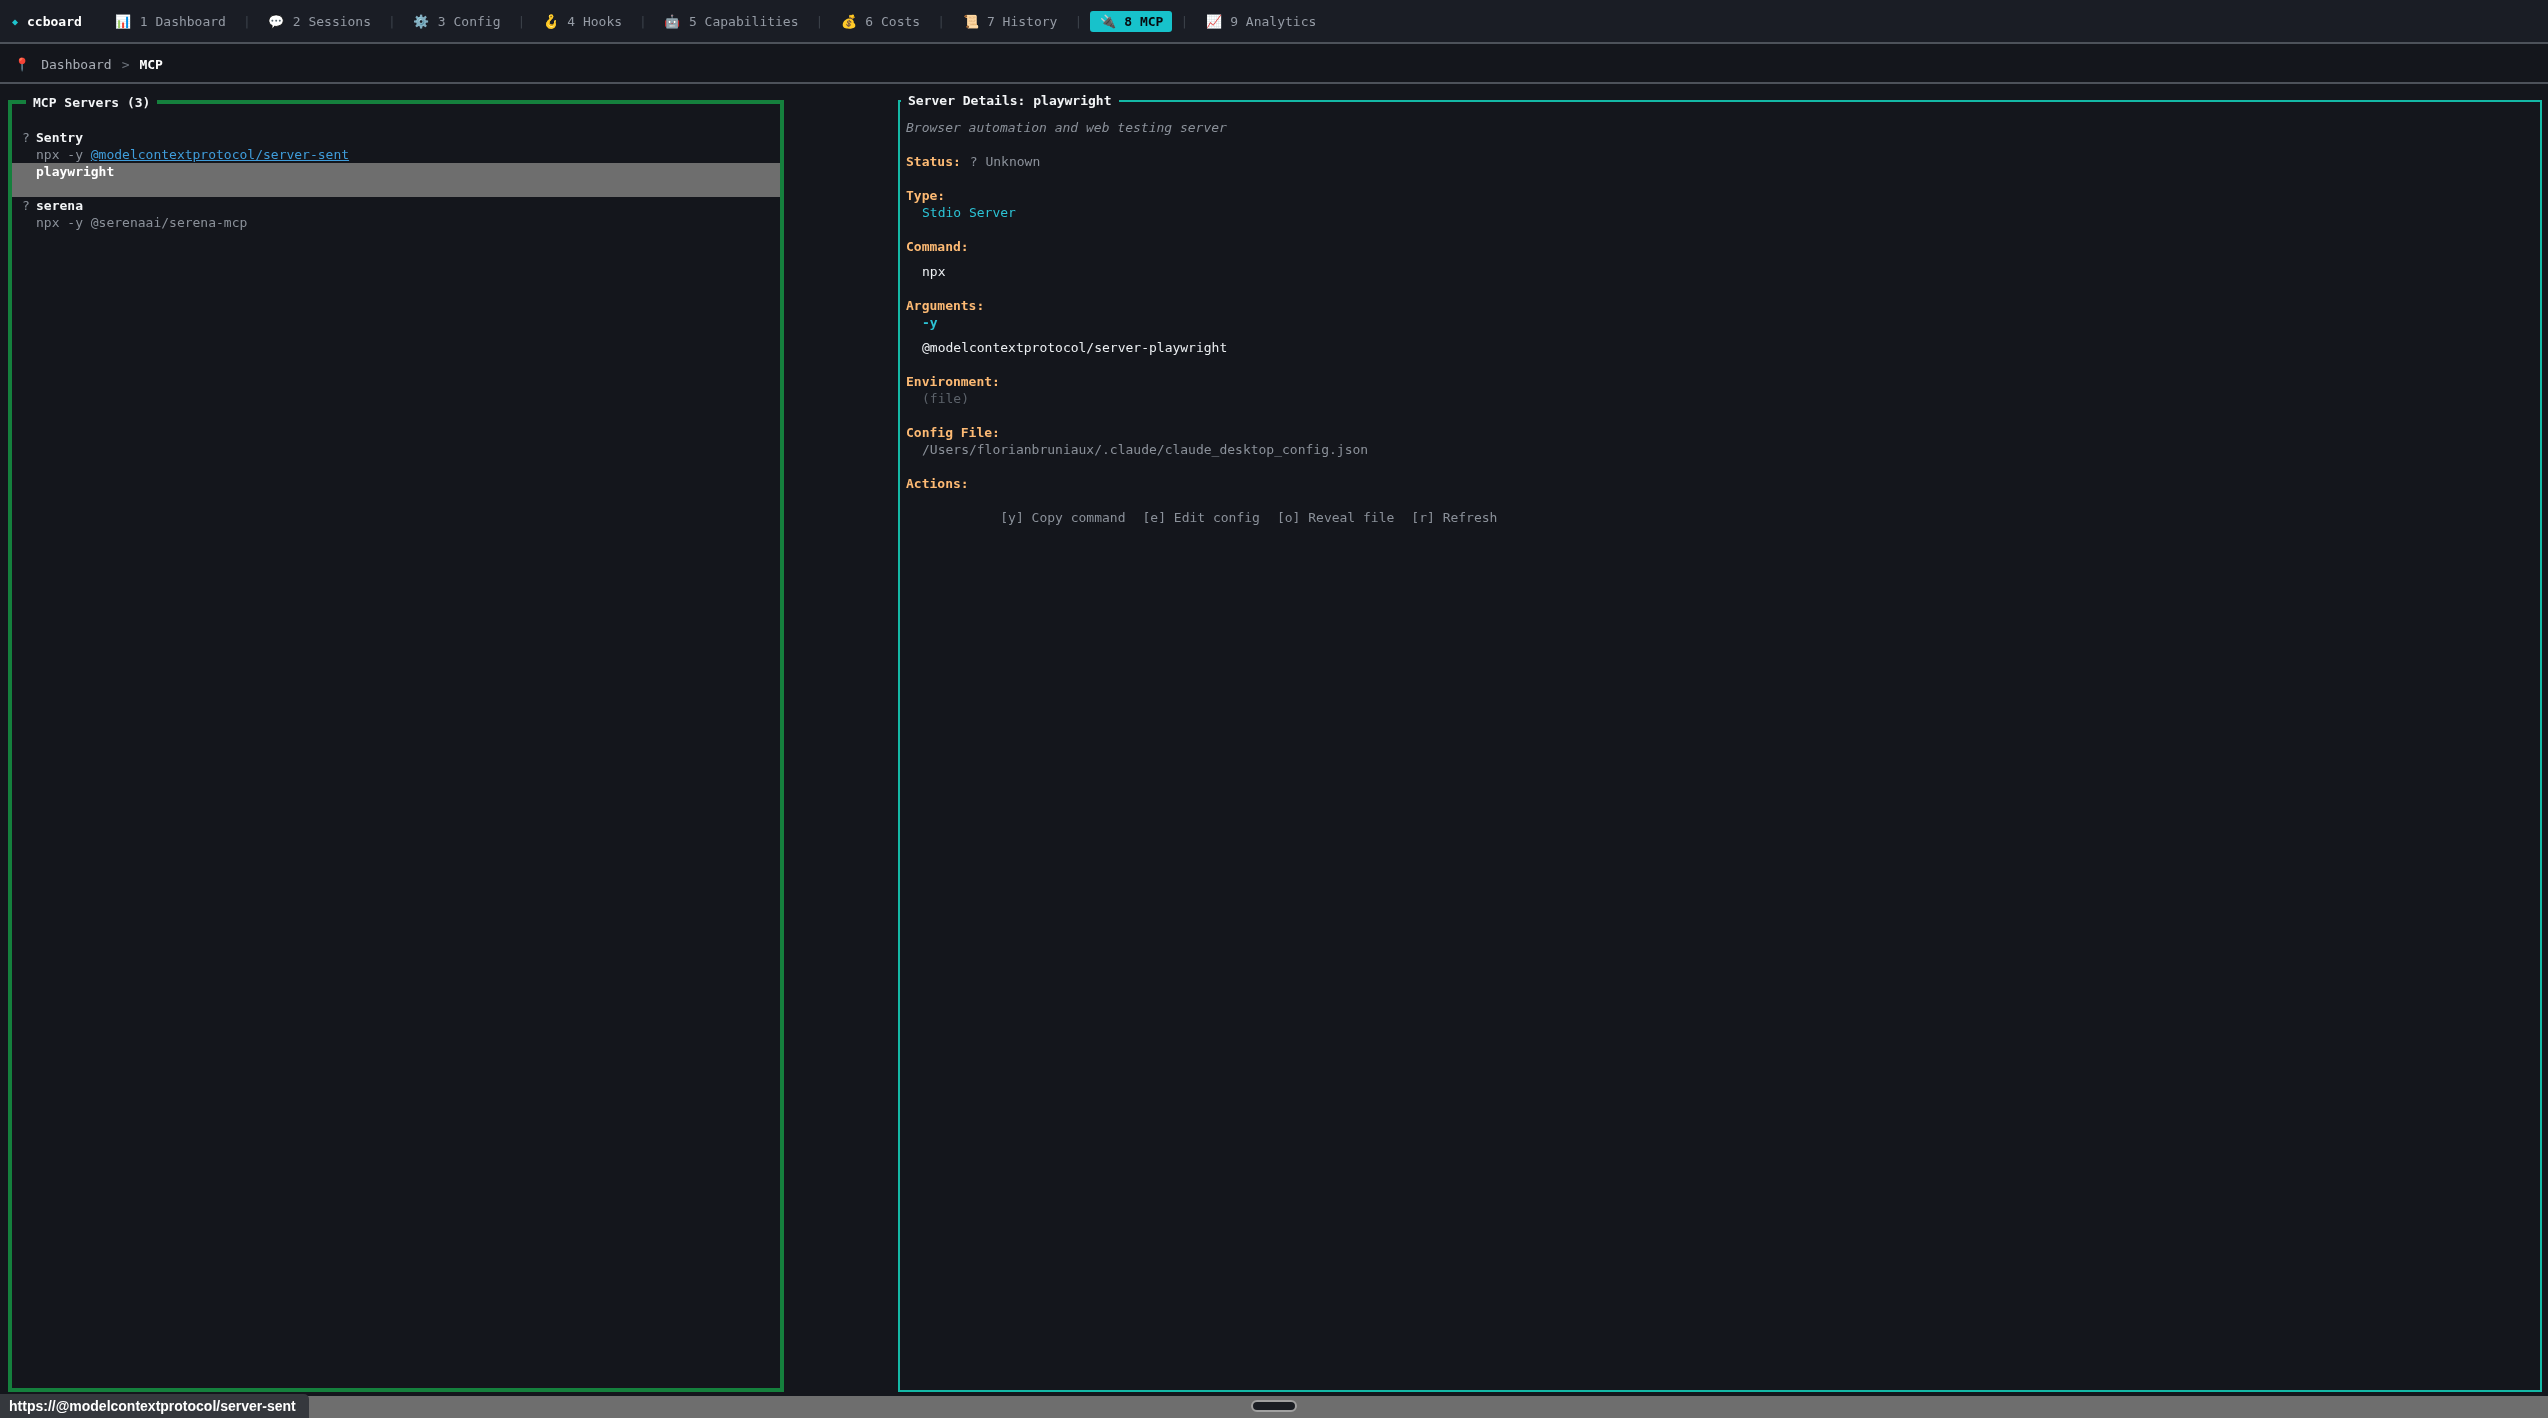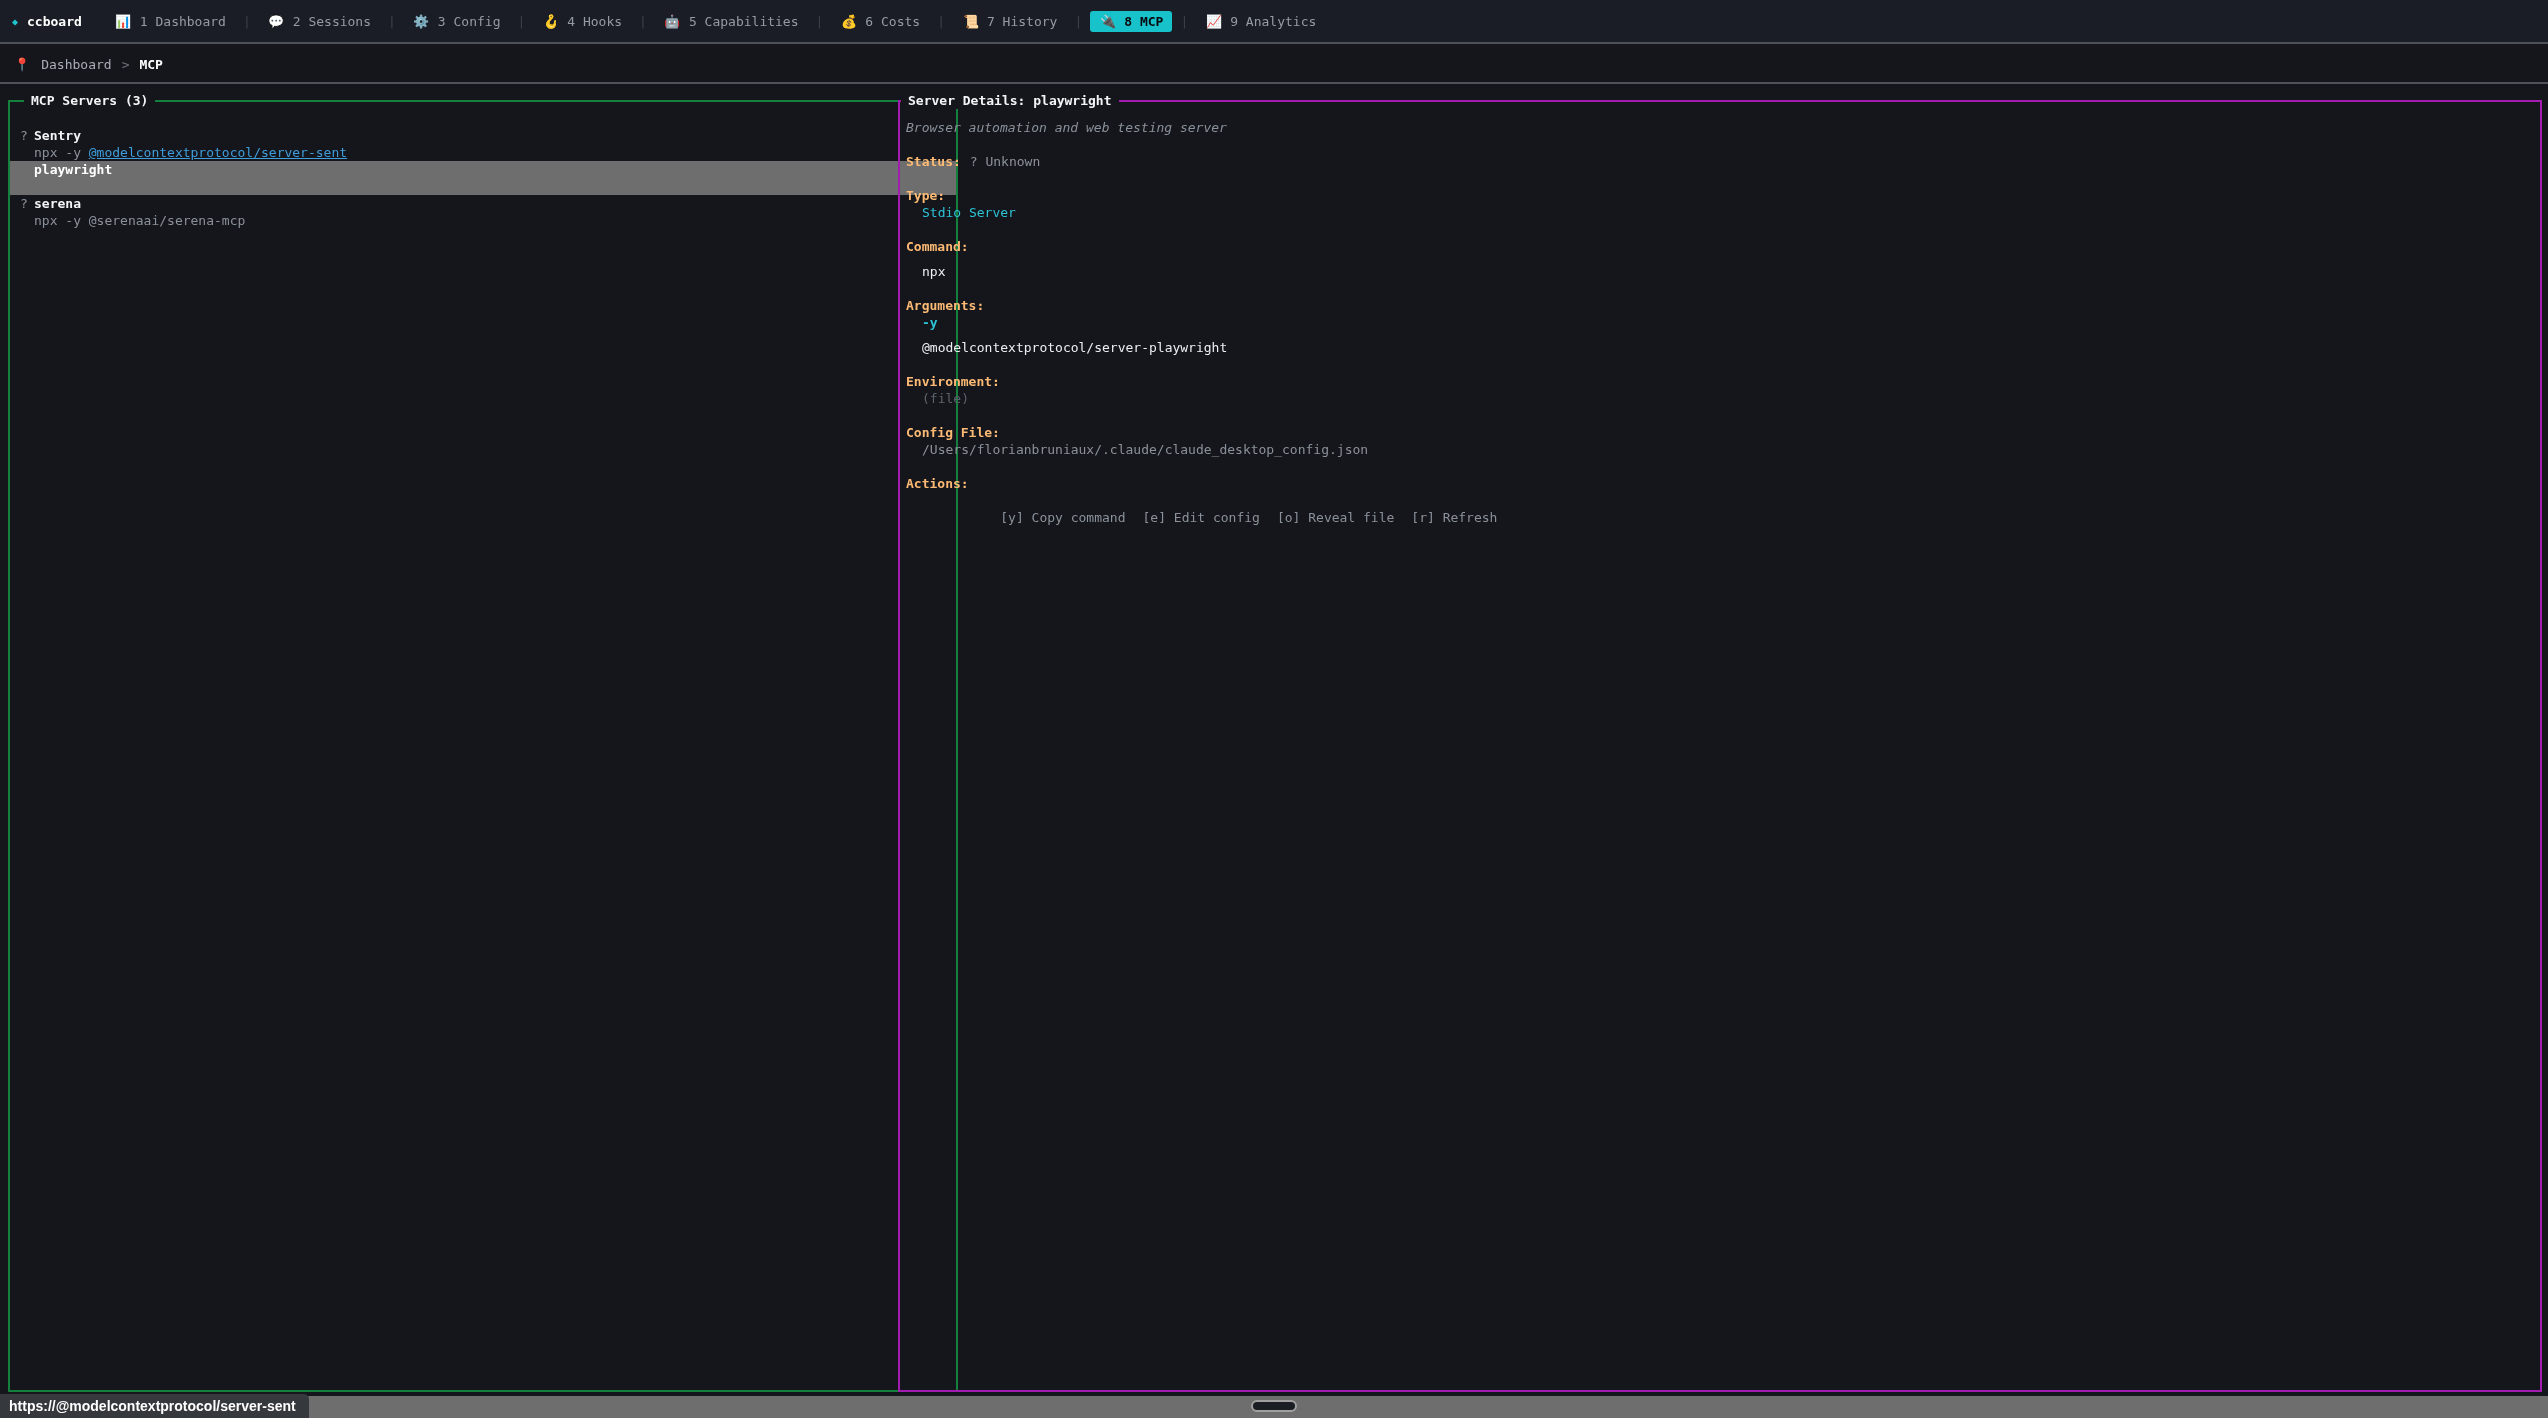--- a/index.html
+++ b/index.html
@@ -47,23 +47,23 @@
   .crumb-current { color: #ffffff; font-weight: bold; }
 
   
   .main { position: absolute; top: 86px; left: 0; right: 0; bottom: 22px; }
   .panel { position: absolute; top: 14px; bottom: 4px; line-height: 17px; }
   .panel-title {
     position: absolute; top: -10px;
     background: #14161c; padding: 0 7px;
     font-weight: bold; color: #f2f4f6; white-space: nowrap;
   }
-  #left-panel  { left: 8px; width: 950px; border: 2px solid #15803d; }
+  #left-panel  { left: 8px; width: 776px; border: 4px solid #15803d; }
   #left-panel .panel-title { left: 14px; }
-  #right-panel { left: 898px; right: 6px; border: 2px solid #a21caf; }
+  #right-panel { left: 898px; right: 6px; border: 2px solid #14b8a6; }
   #right-panel .panel-title { left: 1px; }
 
   
   .srv-list { padding-top: 25px; }
   .srv-row1 { padding-left: 10px; white-space: pre; }
   .status-q { color: #8b919a; display: inline-block; width: 14px; }
   .srv-name { font-weight: bold; color: #f2f4f6; }
   .srv-row2 { padding-left: 24px; color: #8b919a; min-height: 17px; white-space: pre; }
   .srv-link { color: #3f9ddb; text-decoration: underline; cursor: pointer; }
   .srv-item.selected { background: #6e6e6e; }

